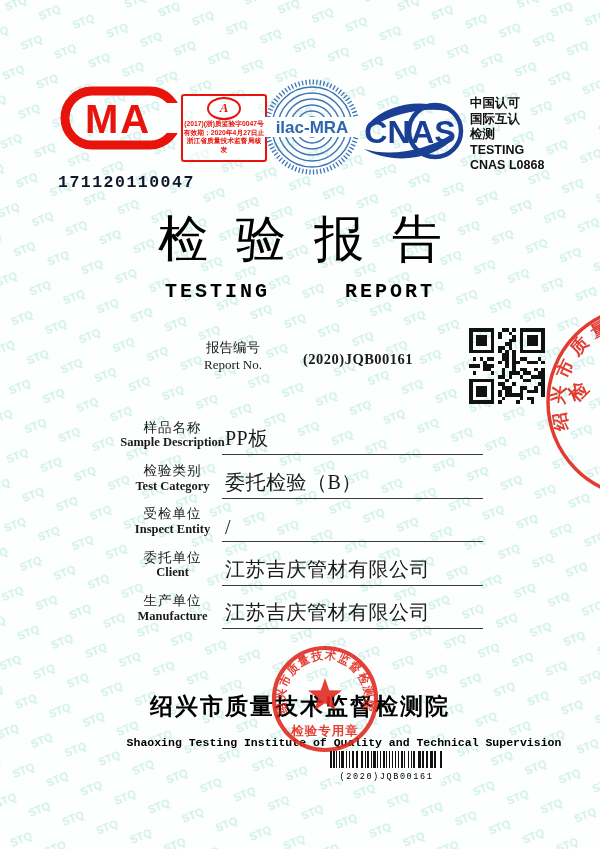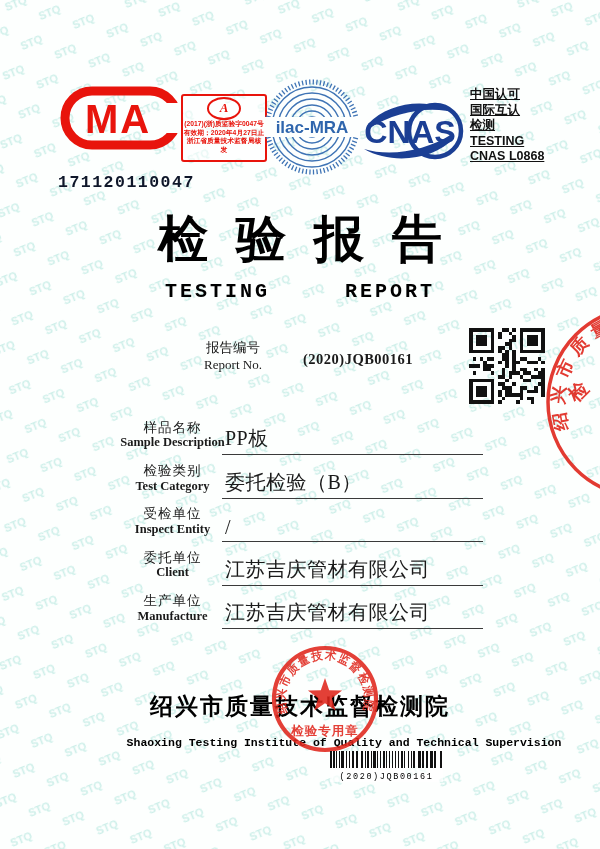--- a/index.html
+++ b/index.html
@@ -15,24 +15,24 @@
     font-family:Liberation Mono, monospace;margin-top:19px;}
   .lic-box{left:181px;top:94px;width:86px;height:68px;border:2.5px solid #e8140c;
     border-radius:3px;box-sizing:border-box;text-align:center;padding-top:1px;background:rgba(255,255,255,.55);}
   .alogo{display:inline-block;width:30px;height:19px;border:2px solid #e8140c;border-radius:50%;
     color:#e8140c;font-weight:bold;font-style:italic;font-size:13px;line-height:18px;
     font-family:"Liberation Serif",serif;}
   .lic-lines{color:#e8140c;font-size:6.9px;font-weight:bold;line-height:8.6px;
     font-family:"Liberation Sans",sans-serif;transform:scale(.98);letter-spacing:0;}
   .ilac-block{left:264px;top:77px;text-align:center;}
   .cnas-block{left:358px;top:99px;}
-  .accred{left:470px;top:87px;font-family:"Liberation Sans",sans-serif;
-    font-size:12.5px;font-weight:bold;line-height:15.5px;color:#111;text-decoration:underline;}
+  .accred{left:470px;top:96px;font-family:"Liberation Sans",sans-serif;
+    font-size:12.5px;font-weight:bold;line-height:15.5px;color:#111;}
   
-  .title-zh{left:0;top:206px;width:100%;text-align:center;font-size:50px;font-weight:700;
+  .title-zh{left:0;top:206px;width:100%;text-align:center;font-size:50px;font-weight:400;
     letter-spacing:28px;text-indent:28px;color:#000;font-family:"Liberation Sans",sans-serif;}
   .title-en{left:0;top:280px;width:100%;text-align:center;font-size:20px;font-weight:bold;
     letter-spacing:3px;white-space:pre;color:#000;font-family:"Liberation Mono","DejaVu Sans Mono",monospace;}
   
   .repno-label{left:178px;top:340px;width:110px;text-align:center;font-size:13.5px;line-height:16.5px;font-family:Liberation Serif, serif;}
   .repno-label .en{font-size:13px;}
   .repno-value{left:303px;top:351px;font-size:14.5px;font-weight:bold;letter-spacing:.5px;}
   .qr{left:469px;top:328px;width:76px;height:76px;}
   
   .fields{left:70px;top:415px;width:470px;}

